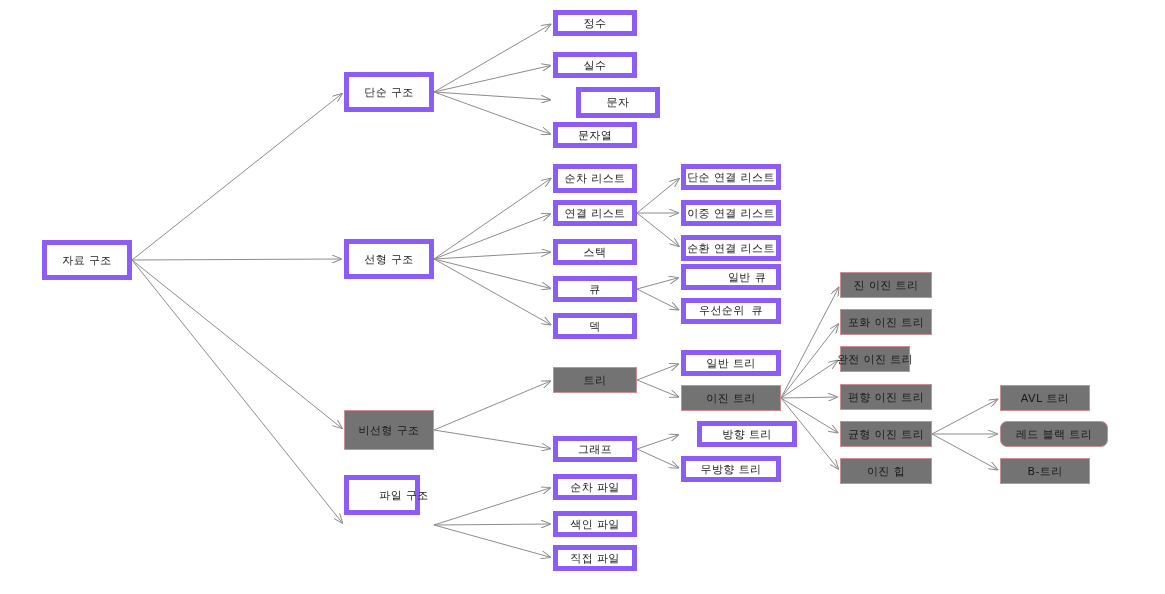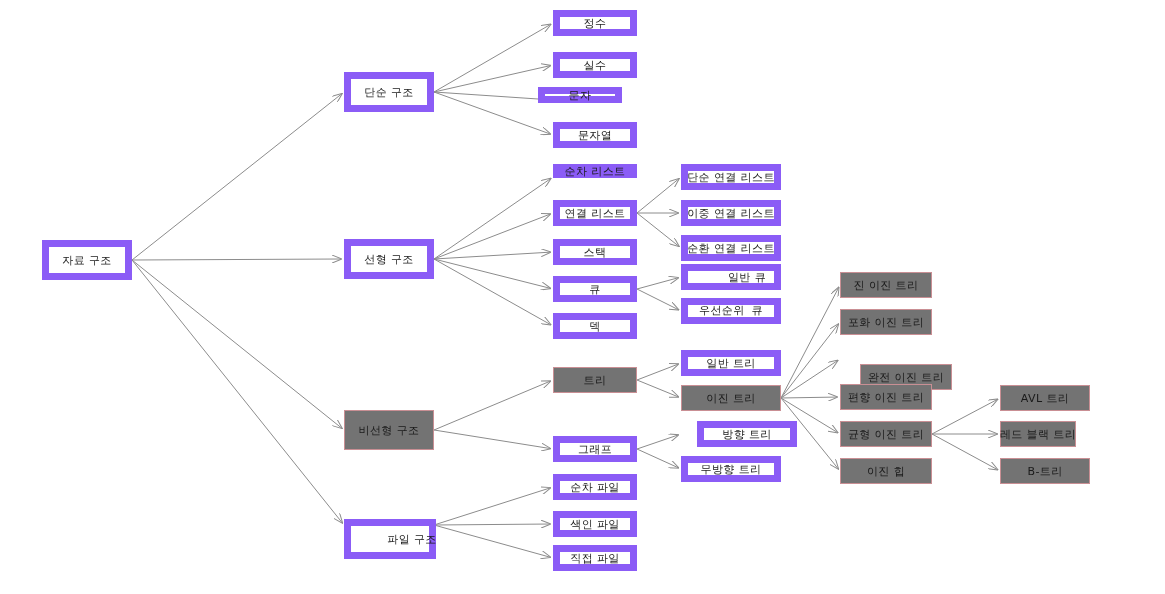--- a/index.html
+++ b/index.html
@@ -25,21 +25,21 @@
     height: 594px;
     pointer-events: none;
   }
   .node {
     position: absolute;
     box-sizing: border-box;
     display: flex;
     align-items: center;
     justify-content: center;
     background: #ffffff;
-    border: 7px solid #8b5cf6;
+    border: 5px solid #8b5cf6;
     font-size: 11px;
     color: #1a1a1a;
     letter-spacing: 0.4px;
     white-space: nowrap;
     line-height: 1;
     z-index: 2;
   }
   .node.pink {
     background: #737373;
     border: 1px solid #c98f94;
@@ -105,36 +105,36 @@
       </div>
       <div class="node" style="left: 344px; top: 72px; width: 90px; height: 40px;">
         <span class="node-label">단순 구조</span>
       </div>
       <div class="node" style="left: 344px; top: 239px; width: 90px; height: 40px;">
         <span class="node-label">선형 구조</span>
       </div>
       <div class="node pink" style="left: 344px; top: 410px; width: 90px; height: 40px; align-items: center;">
         <span class="node-label">비선형 구조</span>
       </div>
-      <div class="node" style="left: 344px; top: 519px; width: 92px; height: 40px; padding-left: 44px;">
+      <div class="node" style="left: 344px; top: 475px; width: 76px; height: 40px; padding-left: 44px;">
         <span class="node-label">파일 구조</span>
       </div>
       <div class="node" style="left: 553px; top: 10px; width: 84px; height: 26px;">
         <span class="node-label">정수</span>
       </div>
       <div class="node" style="left: 553px; top: 52px; width: 84px; height: 26px;">
         <span class="node-label">실수</span>
       </div>
-      <div class="node" style="left: 538px; top: 87px; width: 84px; height: 16px;">
+      <div class="node" style="left: 576px; top: 87px; width: 84px; height: 31px;">
         <span class="node-label">문자</span>
       </div>
       <div class="node" style="left: 553px; top: 122px; width: 84px; height: 26px;">
         <span class="node-label">문자열</span>
       </div>
-      <div class="node" style="left: 553px; top: 164px; width: 84px; height: 14px;">
+      <div class="node" style="left: 553px; top: 164px; width: 84px; height: 29px;">
         <span class="node-label">순차 리스트</span>
       </div>
       <div class="node" style="left: 553px; top: 200px; width: 84px; height: 26px;">
         <span class="node-label">연결 리스트</span>
       </div>
       <div class="node" style="left: 553px; top: 239px; width: 84px; height: 26px; justify-content: center;">
         <span class="node-label">스택</span>
       </div>
       <div class="node" style="left: 553px; top: 276px; width: 84px; height: 26px;">
         <span class="node-label">큐</span>
@@ -174,36 +174,36 @@
       </div>
       <div class="node" style="left: 681px; top: 456px; width: 100px; height: 26px;">
         <span class="node-label">무방향 트리</span>
       </div>
       <div class="node pink" style="left: 840px; top: 272px; width: 92px; height: 26px;">
         <span class="node-label">진 이진 트리</span>
       </div>
       <div class="node pink" style="left: 840px; top: 309px; width: 92px; height: 26px;">
         <span class="node-label">포화 이진 트리</span>
       </div>
-      <div class="node pink" style="left: 840px; top: 364px; width: 92px; height: 26px; margin-left: 20px;">
+      <div class="node pink" style="left: 840px; top: 346px; width: 70px; height: 26px;">
         <span class="node-label">완전 이진 트리</span>
       </div>
       <div class="node pink" style="left: 840px; top: 384px; width: 92px; height: 26px;">
         <span class="node-label">편향 이진 트리</span>
       </div>
       <div class="node pink" style="left: 840px; top: 421px; width: 92px; height: 26px;">
         <span class="node-label">균형 이진 트리</span>
       </div>
       <div class="node pink" style="left: 840px; top: 458px; width: 92px; height: 26px;">
         <span class="node-label">이진 힙</span>
       </div>
       <div class="node pink" style="left: 1000px; top: 385px; width: 90px; height: 26px;">
         <span class="node-label">AVL 트리</span>
       </div>
-      <div class="node pink" style="left: 1000px; top: 421px; width: 76px; height: 26px;">
+      <div class="node pink" style="left: 1000px; top: 421px; width: 108px; height: 26px; border-radius: 7px;">
         <span class="node-label">레드 블랙 트리</span>
       </div>
       <div class="node pink" style="left: 1000px; top: 458px; width: 90px; height: 26px;">
         <span class="node-label">B-트리</span>
       </div>
       <div class="node" style="left: 553px; top: 474px; width: 84px; height: 26px;">
         <span class="node-label">순차 파일</span>
       </div>
       <div class="node" style="left: 553px; top: 511px; width: 84px; height: 26px;">
         <span class="node-label">색인 파일</span>

